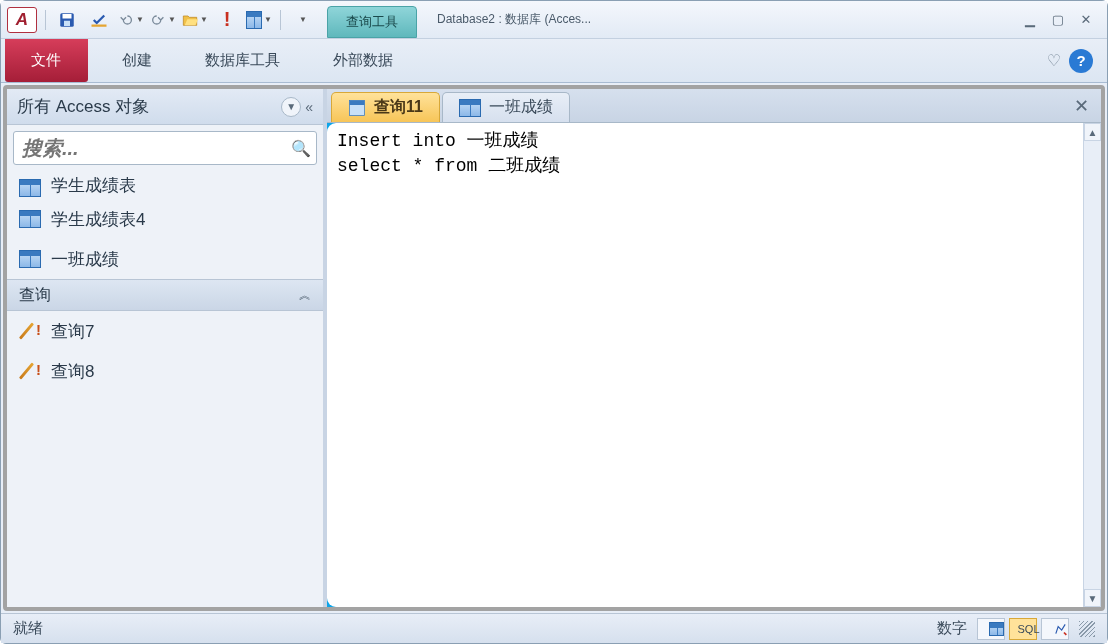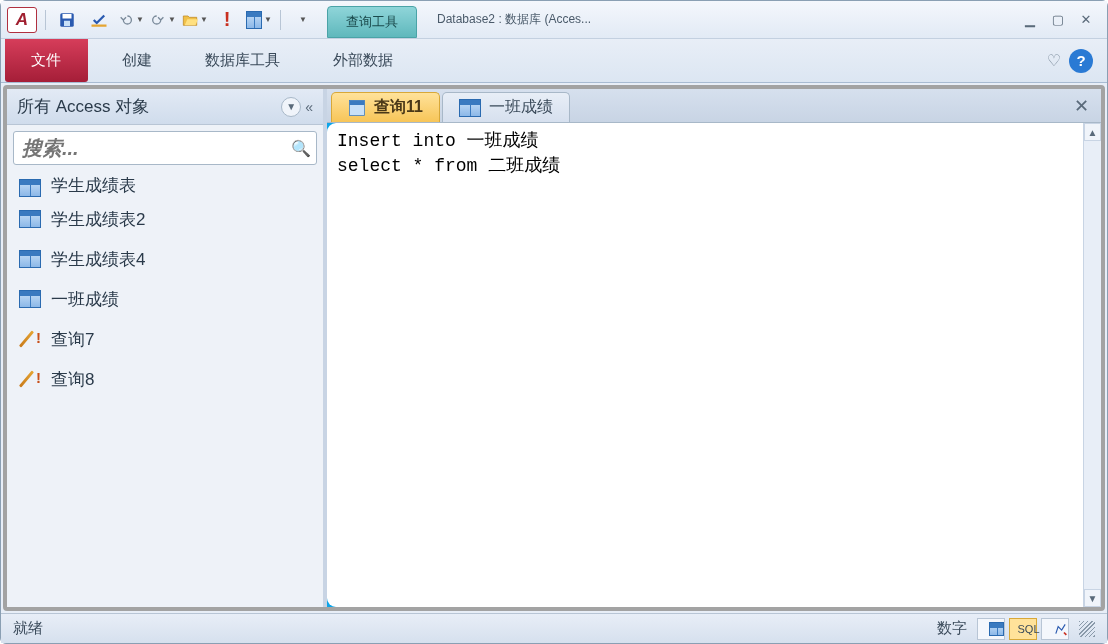--- a/index.html
+++ b/index.html
@@ -150,29 +150,29 @@
         <input class="search-input" placeholder="搜索..." style="">
         <span class="search-icon">🔍</span>
       </div>
       <div class="nav-list">
         <div class="nav-item" style="height:28px;overflow:hidden;align-items:flex-end;padding-bottom:2px">
           <div class="table-icon"></div>
           <span>学生成绩表</span>
         </div>
         <div class="nav-item">
           <div class="table-icon"></div>
-          <span>学生成绩表2</span>
-        </div>
-        <div class="nav-item">
-          <div class="table-icon"></div>
           <span>学生成绩表4</span>
         </div>
         <div class="nav-item">
           <div class="table-icon"></div>
           <span>一班成绩</span>
+        </div>
+        <div class="nav-group-header">
+          <span>查询</span>
+          <span class="nav-group-chevron">︽</span>
         </div>
         <div class="nav-item">
           <div class="query-icon"></div>
           <span>查询7</span>
         </div>
         <div class="nav-item">
           <div class="query-icon"></div>
           <span>查询8</span>
         </div>
         <div style="height:60px"></div>

